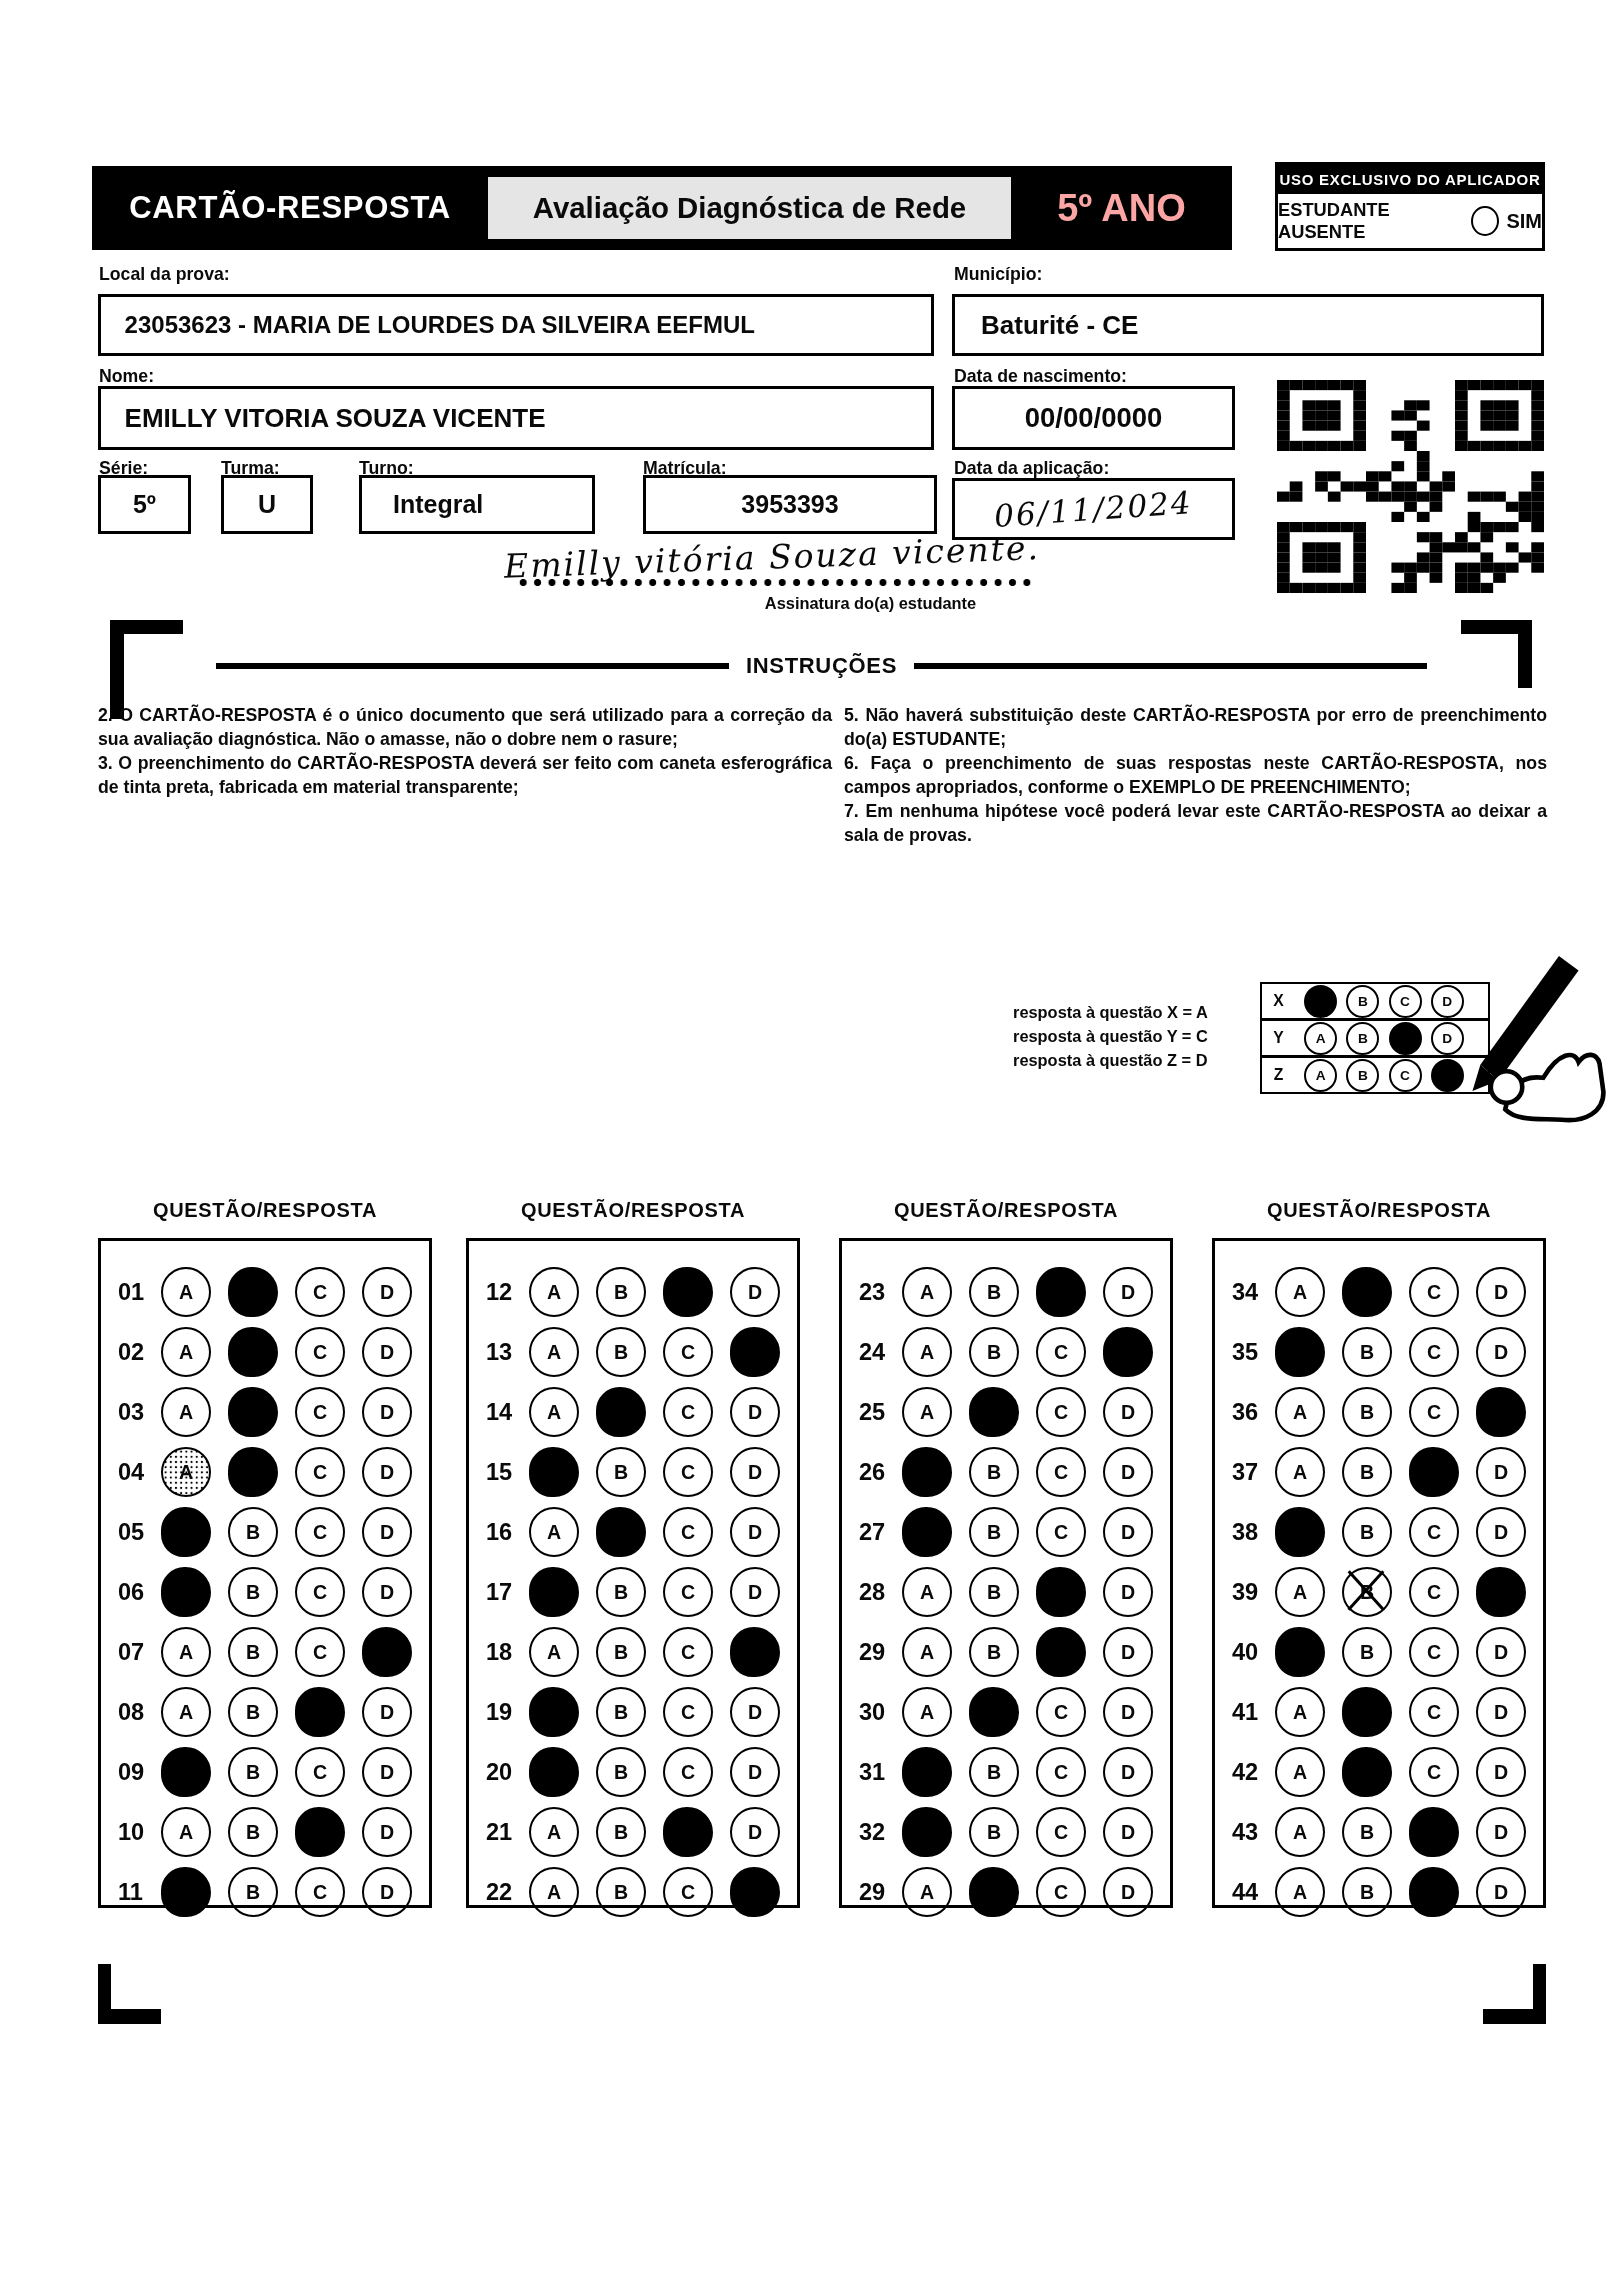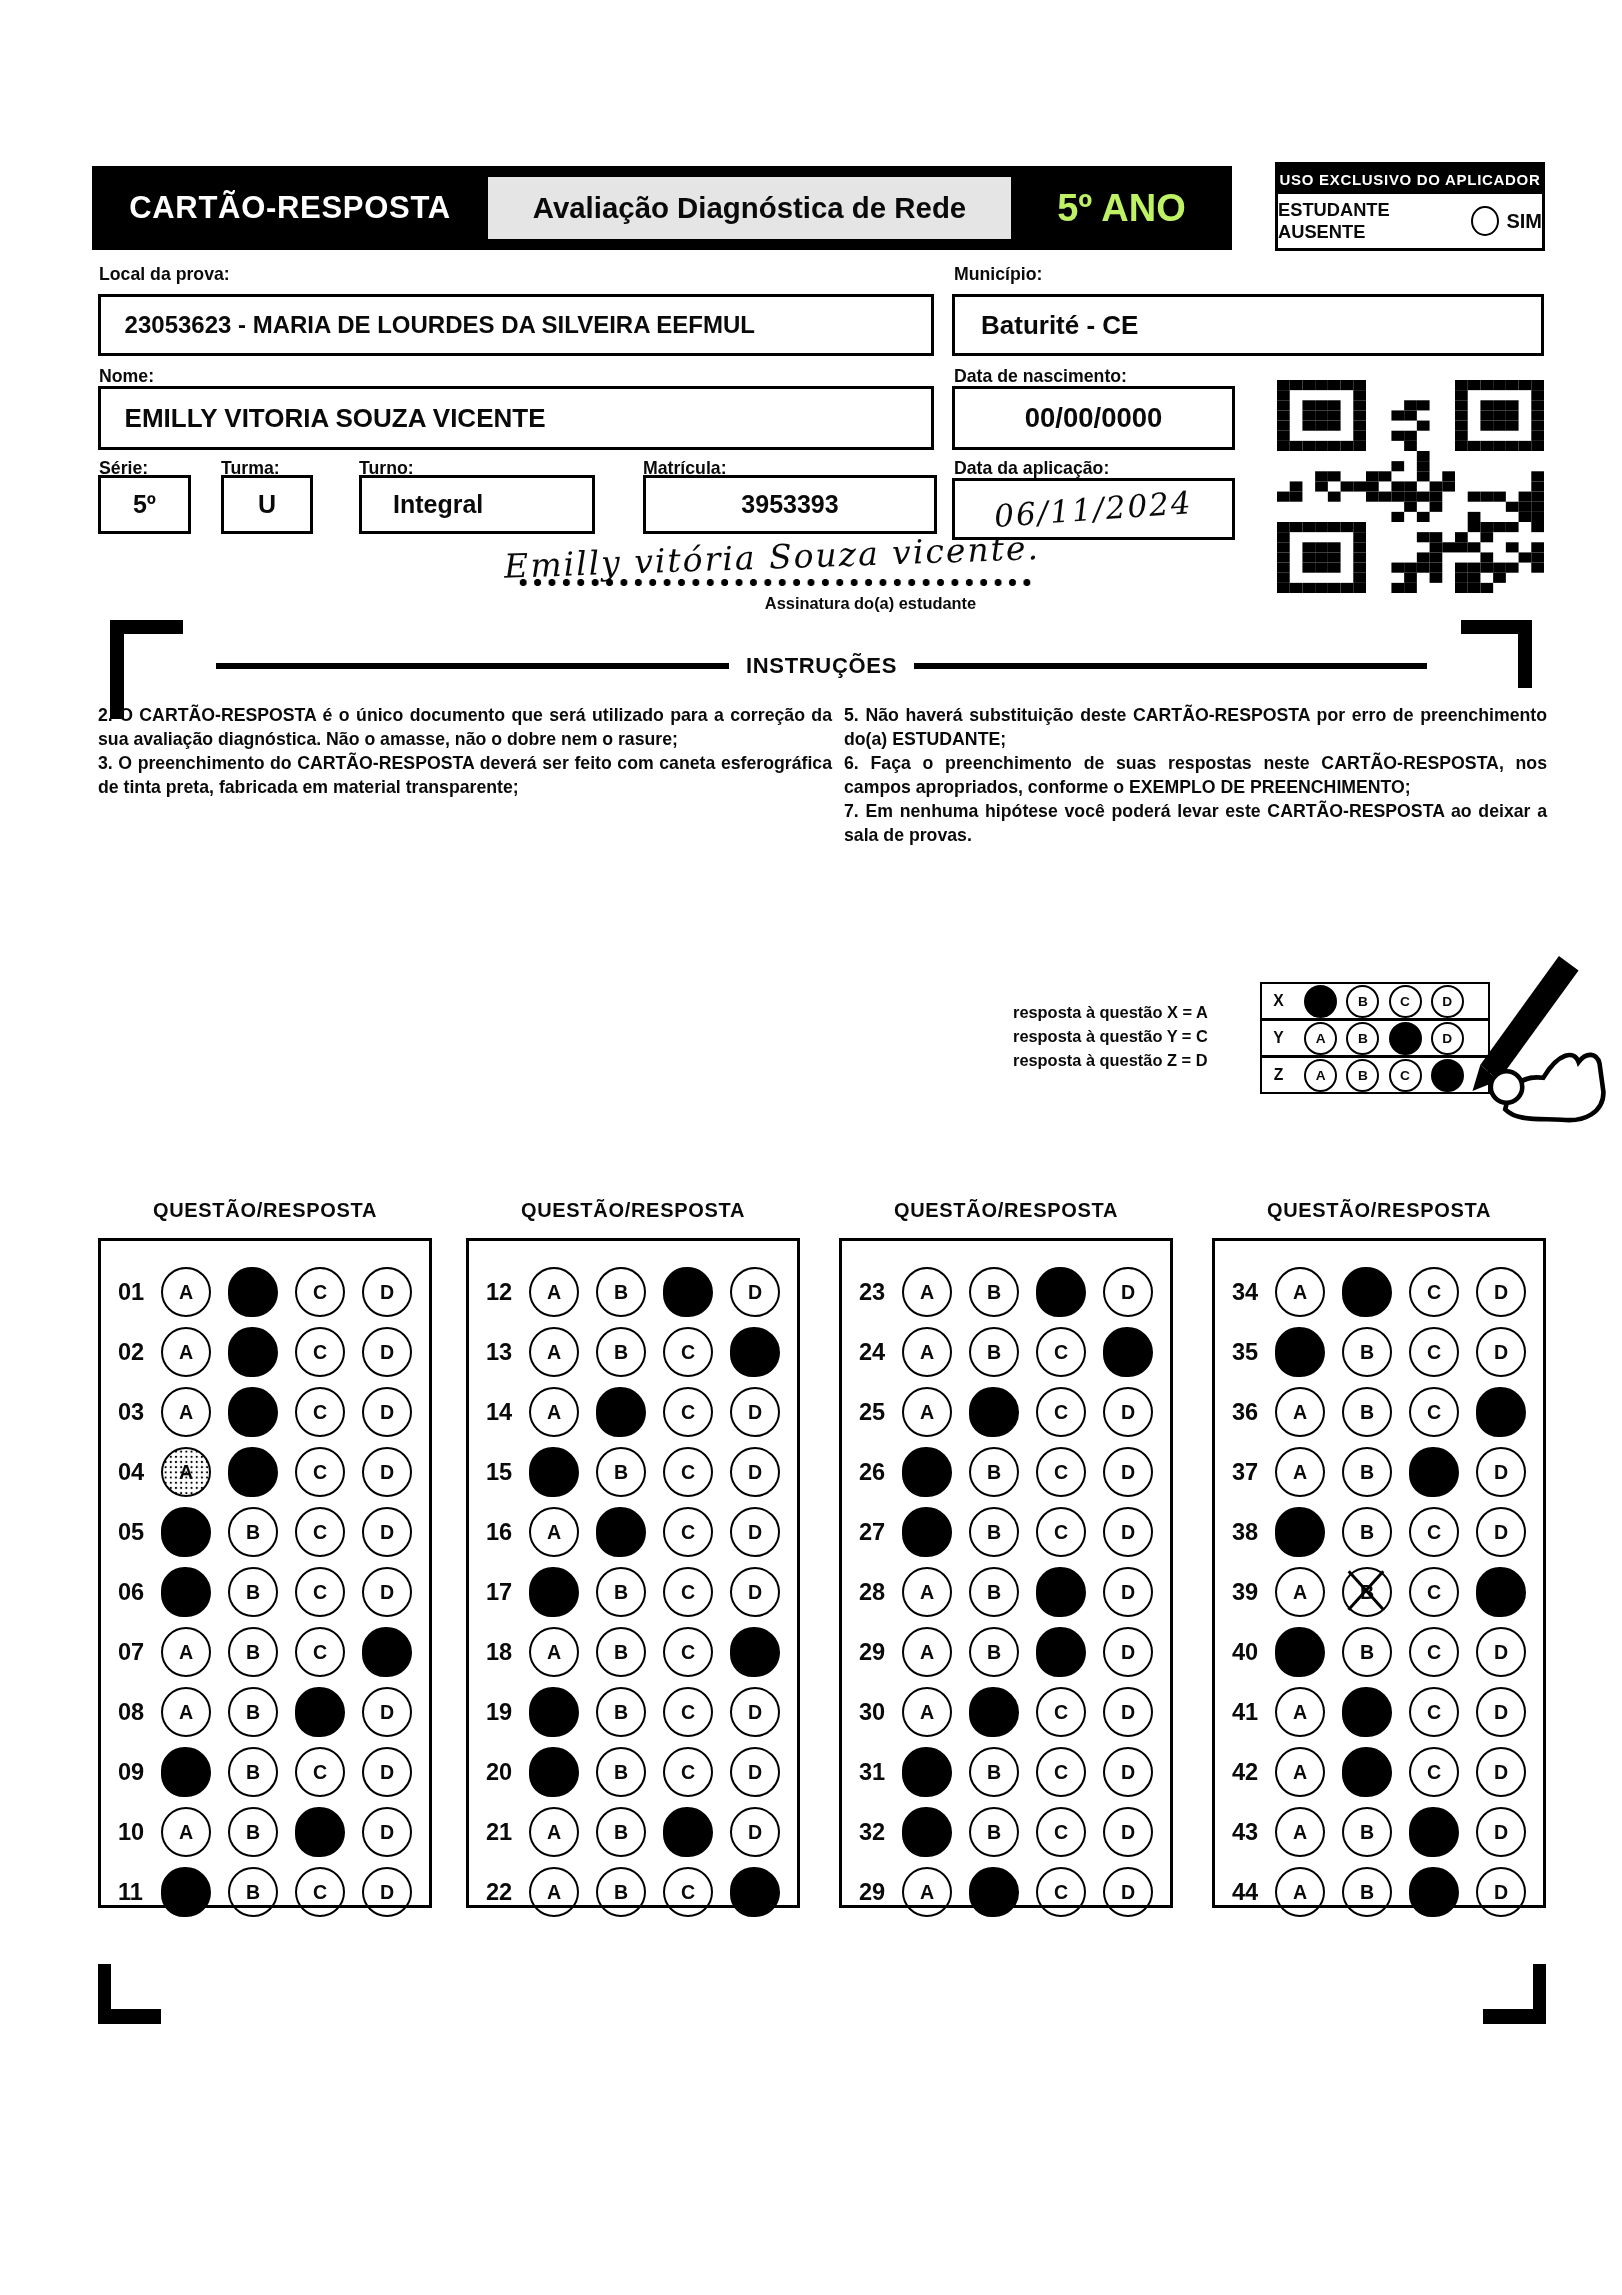--- a/index.html
+++ b/index.html
@@ -7,21 +7,21 @@
         font-family:"Liberation Sans",sans-serif;color:#0a0a0a;overflow:hidden;}
   .abs{position:absolute;box-sizing:border-box;}
 
   
   #header-bar{left:92px;top:166px;width:1140px;height:84px;background:#000;
               display:flex;align-items:center;}
   #header-bar .title-left{width:396px;text-align:center;color:#fff;
               font-size:31px;font-weight:bold;letter-spacing:0.7px;}
   #header-bar .white-box{width:523px;height:62px;background:#e5e5e5;display:flex;
               align-items:center;justify-content:center;font-size:29.4px;font-weight:bold;}
-  #header-bar .grade{flex:1;text-align:center;color:#bef264;font-size:38px;font-weight:bold;}
+  #header-bar .grade{flex:1;text-align:center;color:#fca5a5;font-size:38px;font-weight:bold;}
 
   #applicator-box{left:1275px;top:162px;width:270px;height:89px;border:3.3px solid #000;}
   .apl-head{height:29px;background:#000;color:#fff;display:flex;align-items:center;
             justify-content:center;font-size:15px;font-weight:bold;letter-spacing:0.7px;}
   .apl-body{height:54px;display:flex;align-items:center;justify-content:center;
             gap:7.9px;font-size:18.3px;font-weight:bold;}
   .apl-circle{width:26px;height:26px;border:2.6px solid #000;border-radius:50%;}
   .apl-sim{font-size:20px;font-weight:bold;}
 
   

